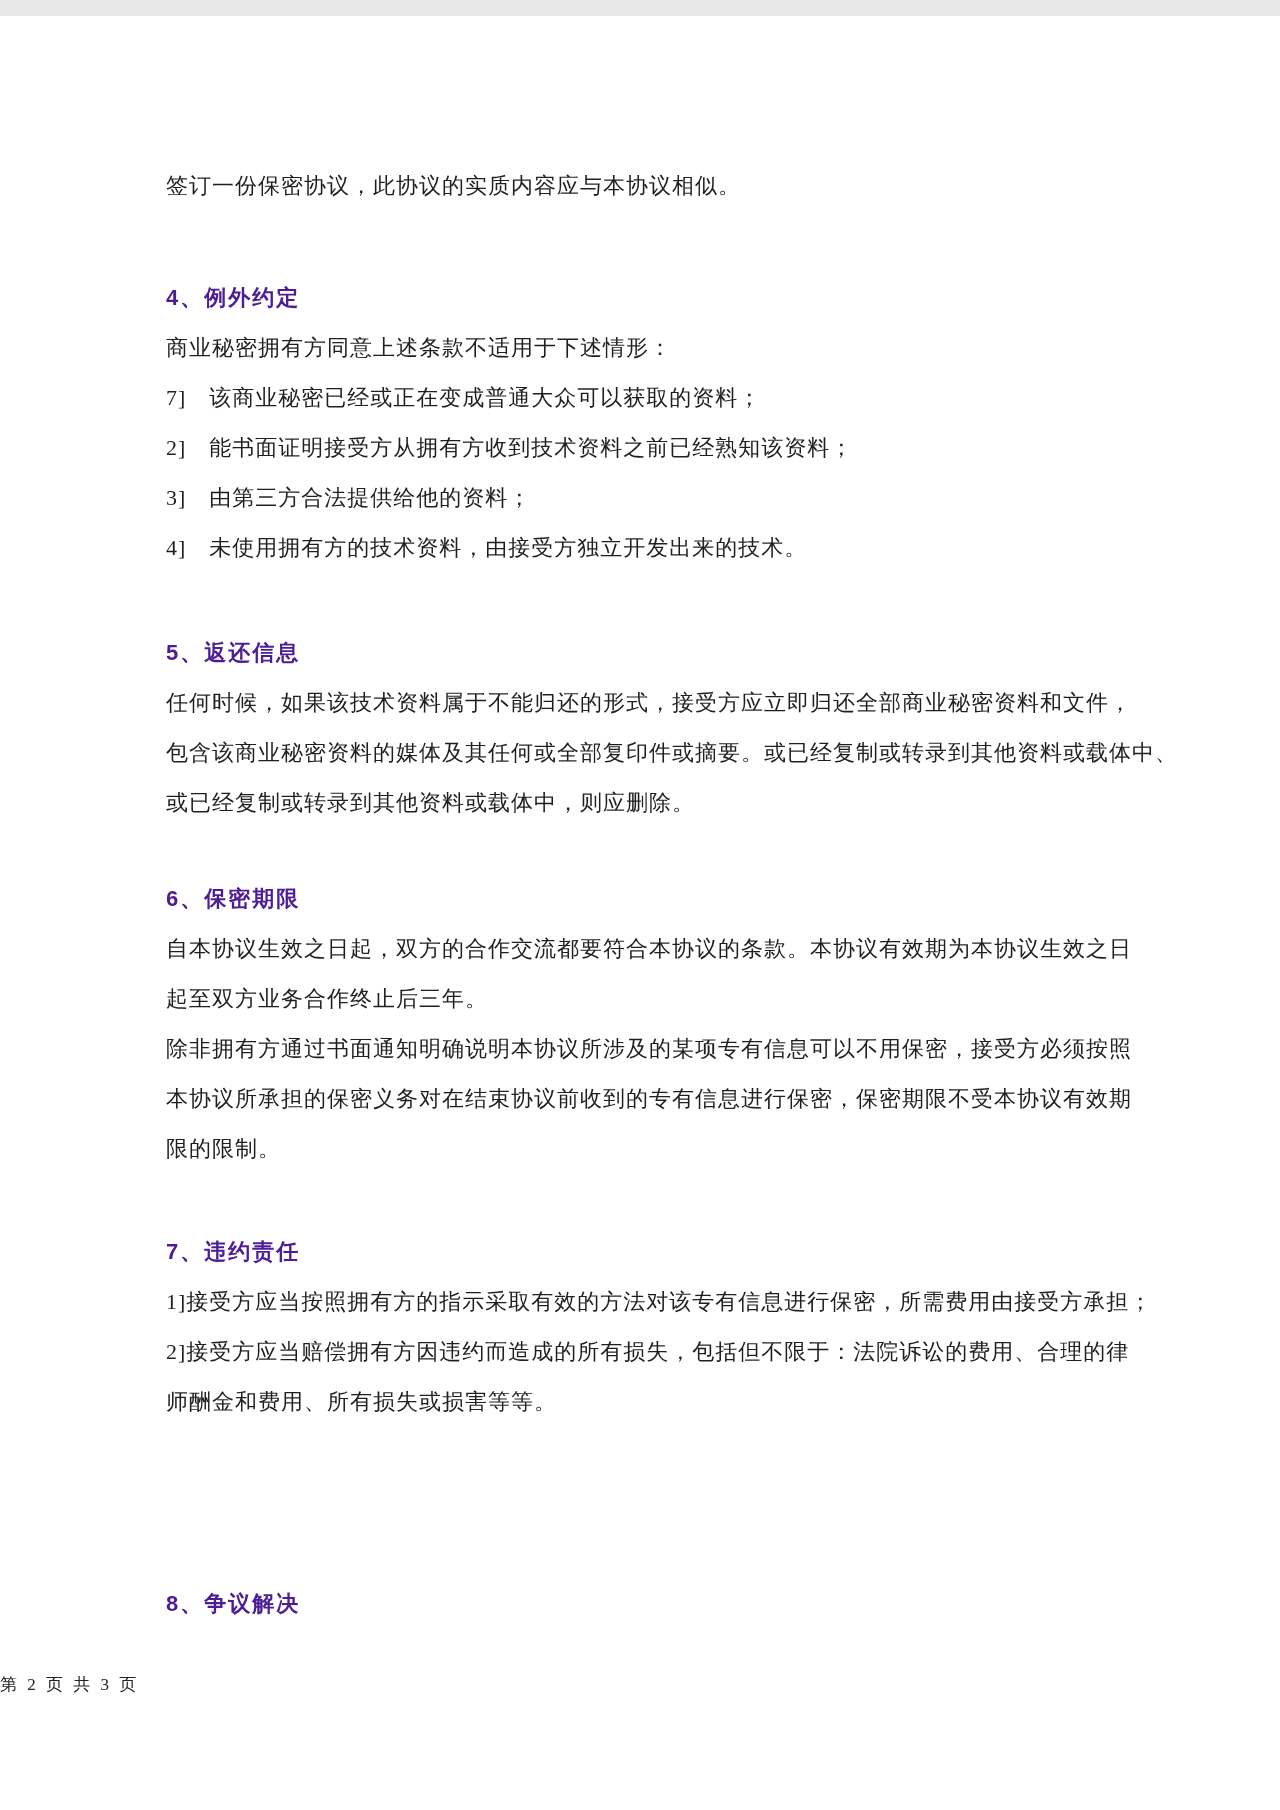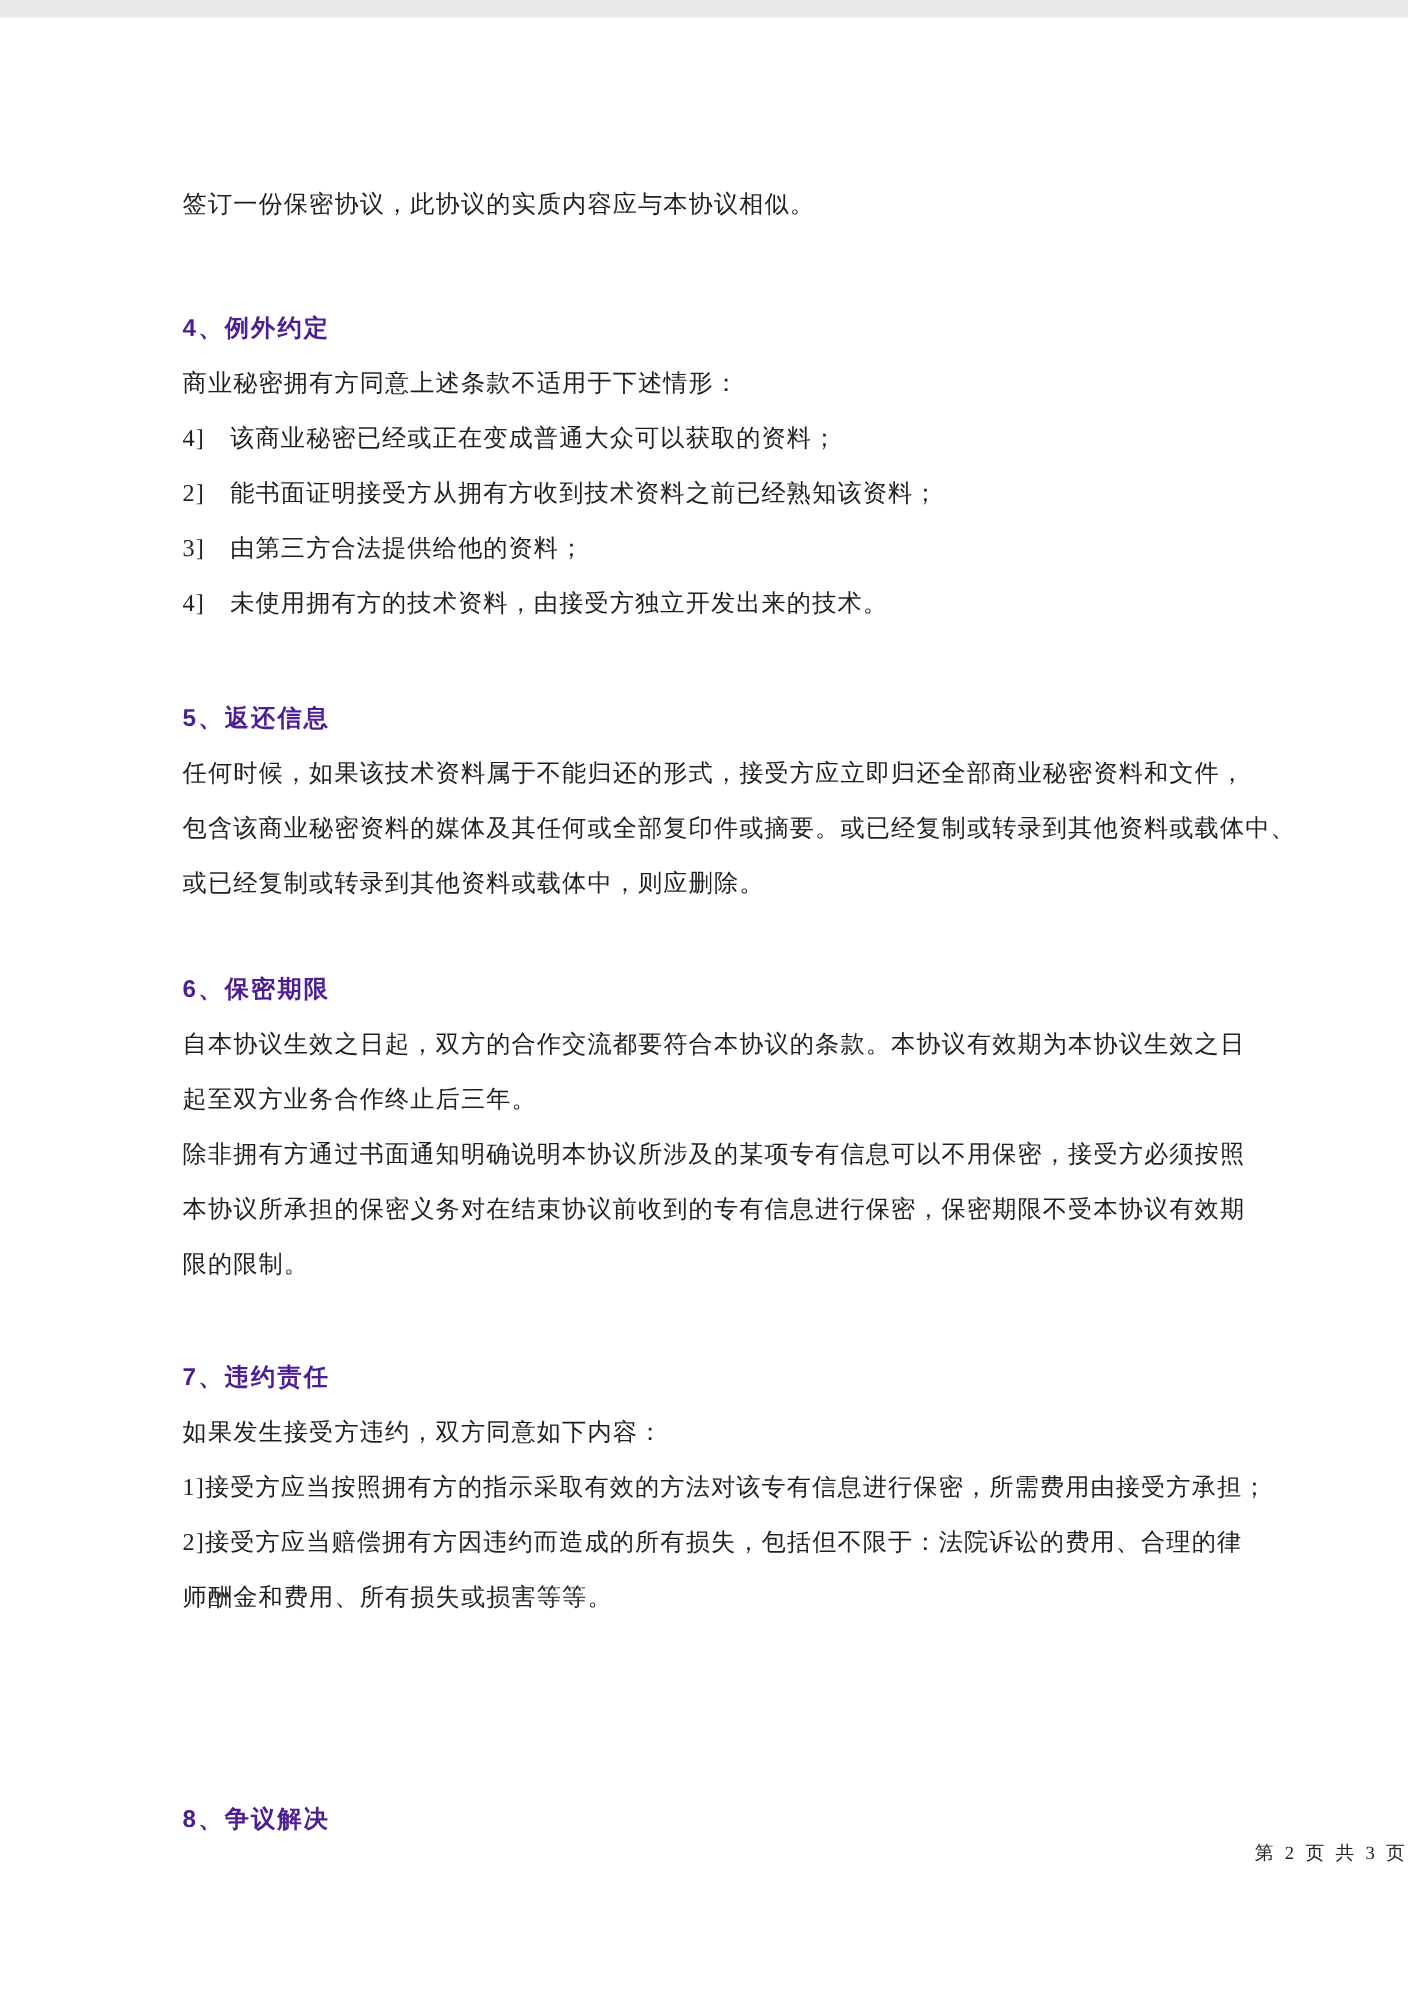--- a/index.html
+++ b/index.html
@@ -38,55 +38,54 @@
     color: #4c1d95;
   }
   .spacer { width: 100%; }
   .footer {
     position: absolute;
     top: 1652px;
     left: 0;
     width: 100%;
     height: 34px;
     line-height: 34px;
-    text-align: right;
+    text-align: left;
     font-family: "Liberation Serif", "DejaVu Serif", serif;
     font-size: 17px;
     letter-spacing: 3px;
     color: #222222;
   }
 </style>
 </head>
 <body>
 
 <div class="page">
   <div class="content" id="doc-blocks">
       <div class="line body-line">签订一份保密协议，此协议的实质内容应与本协议相似。</div>
       <div class="spacer" style="height: 62px;"></div>
       <div class="line heading-line">4、例外约定</div>
       <div class="line body-line">商业秘密拥有方同意上述条款不适用于下述情形：</div>
-      <div class="line body-line">4]　该商业秘密已经或正在变成普通大众可以获取的资料；</div>
+      <div class="line body-line">7]　该商业秘密已经或正在变成普通大众可以获取的资料；</div>
       <div class="line body-line">2]　能书面证明接受方从拥有方收到技术资料之前已经熟知该资料；</div>
       <div class="line body-line">3]　由第三方合法提供给他的资料；</div>
       <div class="line body-line">4]　未使用拥有方的技术资料，由接受方独立开发出来的技术。</div>
       <div class="spacer" style="height: 55px;"></div>
       <div class="line heading-line">5、返还信息</div>
       <div class="line body-line">任何时候，如果该技术资料属于不能归还的形式，接受方应立即归还全部商业秘密资料和文件，</div>
       <div class="line body-line">包含该商业秘密资料的媒体及其任何或全部复印件或摘要。或已经复制或转录到其他资料或载体中、</div>
       <div class="line body-line">或已经复制或转录到其他资料或载体中，则应删除。</div>
       <div class="spacer" style="height: 46px;"></div>
       <div class="line heading-line">6、保密期限</div>
       <div class="line body-line">自本协议生效之日起，双方的合作交流都要符合本协议的条款。本协议有效期为本协议生效之日</div>
       <div class="line body-line">起至双方业务合作终止后三年。</div>
       <div class="line body-line">除非拥有方通过书面通知明确说明本协议所涉及的某项专有信息可以不用保密，接受方必须按照</div>
       <div class="line body-line">本协议所承担的保密义务对在结束协议前收到的专有信息进行保密，保密期限不受本协议有效期</div>
       <div class="line body-line">限的限制。</div>
       <div class="spacer" style="height: 53px;"></div>
       <div class="line heading-line">7、违约责任</div>
-      <div class="line body-line">如果发生接受方违约，双方同意如下内容：</div>
       <div class="line body-line">1]接受方应当按照拥有方的指示采取有效的方法对该专有信息进行保密，所需费用由接受方承担；</div>
       <div class="line body-line">2]接受方应当赔偿拥有方因违约而造成的所有损失，包括但不限于：法院诉讼的费用、合理的律</div>
       <div class="line body-line">师酬金和费用、所有损失或损害等等。</div>
       <div class="spacer" style="height: 152px;"></div>
       <div class="line heading-line">8、争议解决</div>
     </div>
   <div class="footer">
     <span>第 2 页 共 3 页</span>
   </div>
 </div>

